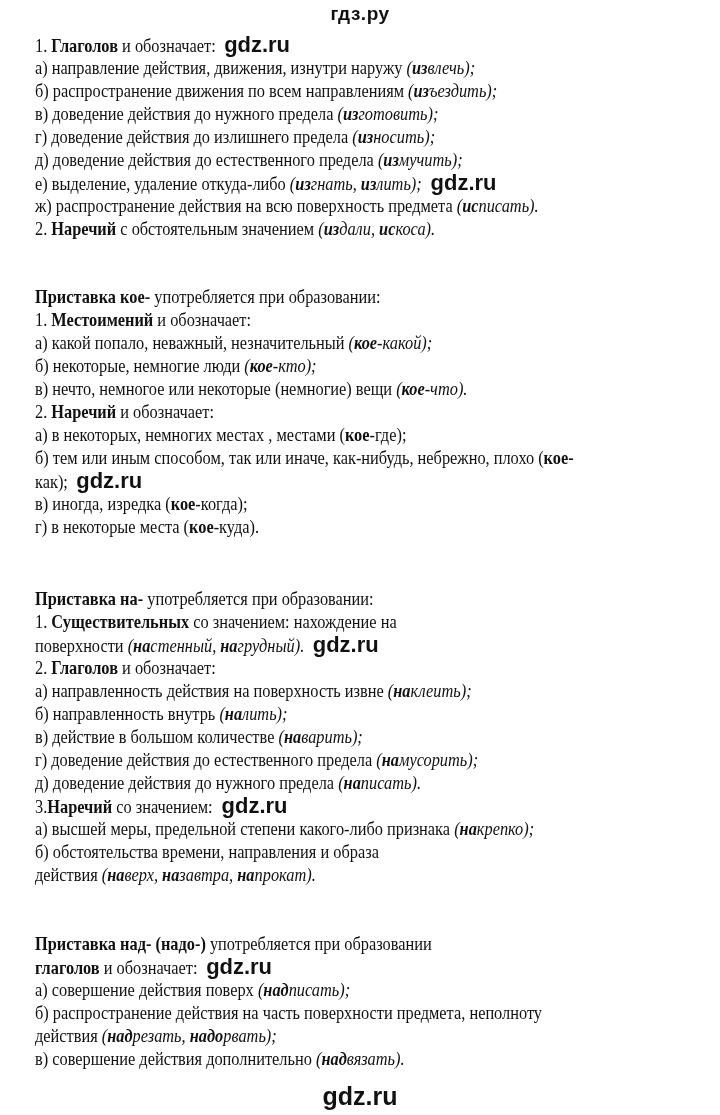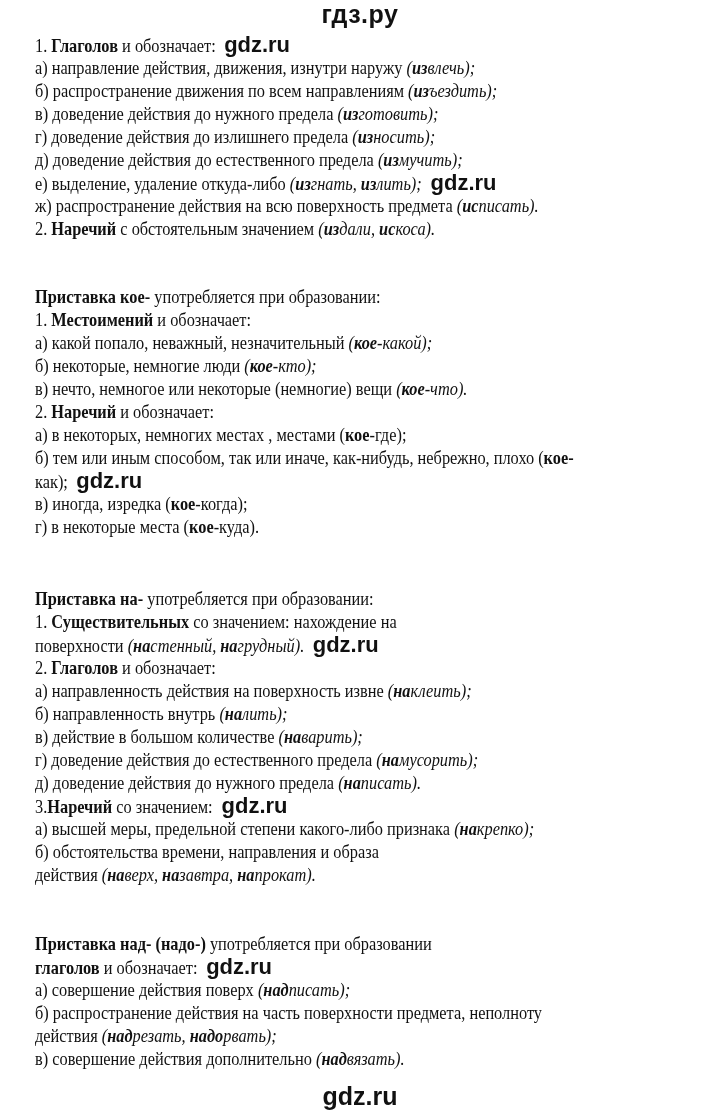--- a/index.html
+++ b/index.html
@@ -1,21 +1,21 @@
 <!DOCTYPE html>
 <html><head>
 <meta charset="utf-8">
 <style>
   html, body { margin: 0; padding: 0; background: #ffffff; }
   body { width: 720px; height: 1115px; position: relative; overflow: hidden; color: #111; }
   .page { position: absolute; left: 0; top: 0; width: 720px; height: 1115px; }
   .header-wm {
     position: absolute; left: 0; width: 720px; top: 0; height: 30px;
     text-align: center; font-family: "Liberation Sans", "DejaVu Sans", sans-serif;
-    font-weight: bold; font-size: 25px; line-height: 28px; letter-spacing: 0.5px;
+    font-weight: bold; font-size: 19px; line-height: 28px; letter-spacing: 0.5px;
   }
   .footer-wm {
     position: absolute; left: 0; width: 720px; top: 1082px; height: 30px;
     text-align: center; font-family: "Liberation Sans", "DejaVu Sans", sans-serif;
     font-weight: bold; font-size: 25px; line-height: 28px;
   }
   .line {
     position: absolute; left: 35px; white-space: nowrap;
     font-family: "Liberation Serif", "DejaVu Serif", serif;
     font-size: 19px; line-height: 22px;

